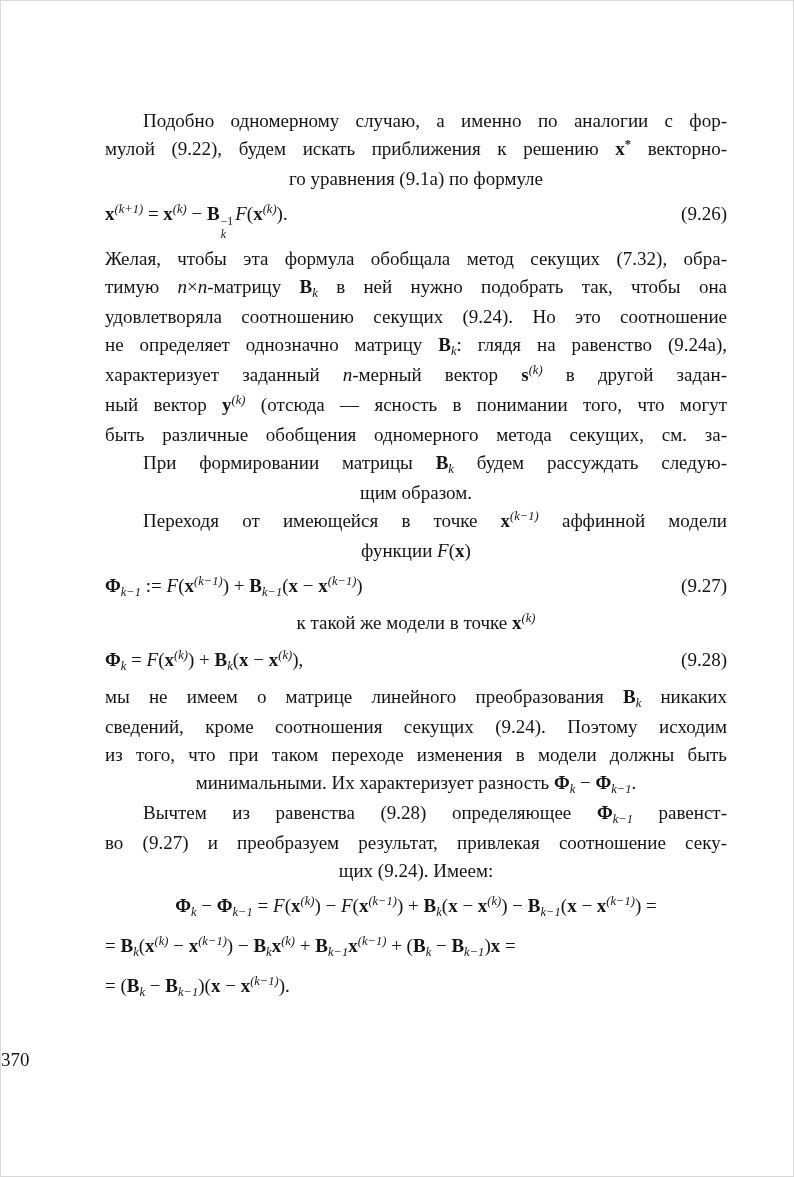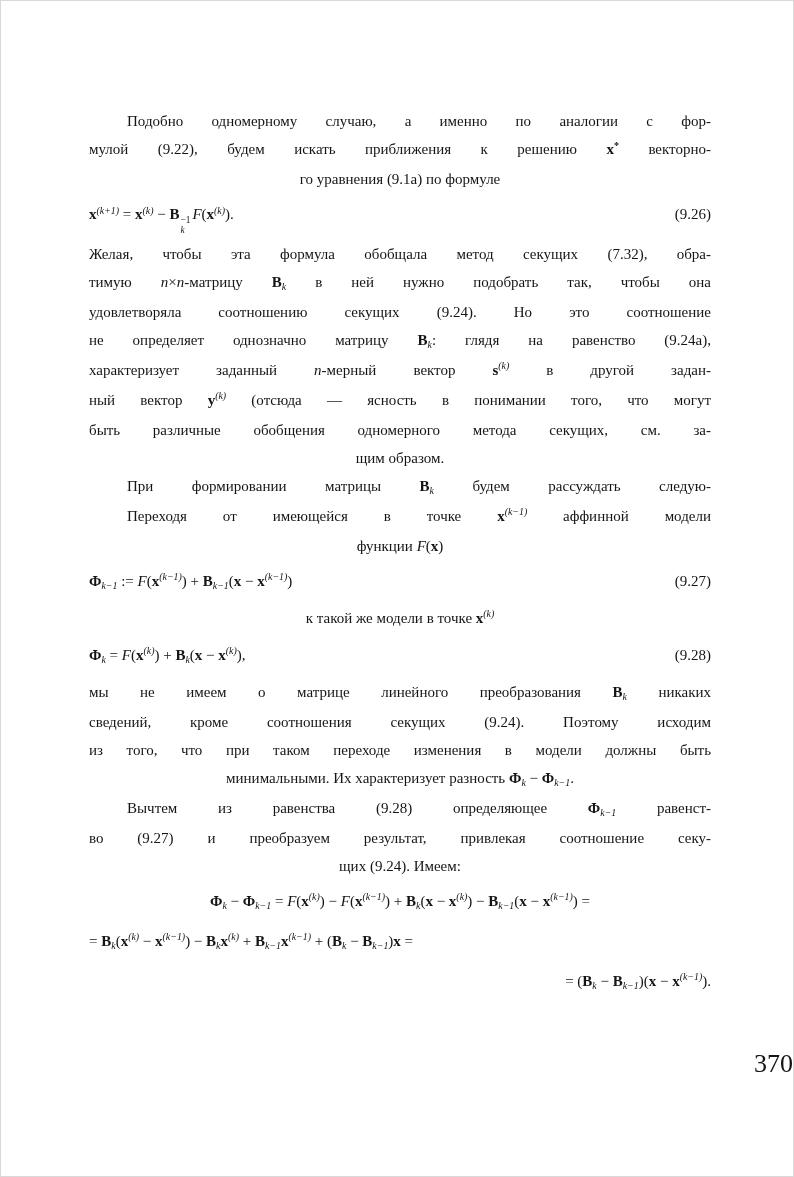--- a/index.html
+++ b/index.html
@@ -12,49 +12,49 @@
   .page {
     position: relative;
     width: 794px; height: 1177px;
     background: #ffffff;
     border: 1px solid #d9d9d9;
     color: #151515;
     overflow: hidden;
   }
   .text-block {
     position: absolute;
-    left: 88px; top: 106px; width: 622px;
-    font-size: 15px;
+    left: 104px; top: 106px; width: 622px;
+    font-size: 19px;
     line-height: 28px;
   }
   .line { position: relative; }
   .justify { text-align: justify; text-align-last: justify; }
   .left    { text-align: center; }
   .center  { text-align: left; }
-  .right   { text-align: right; }
+  .right   { }
   .indent  { text-indent: 38px; }
   .equation {
     line-height: 34px;
     margin: 4px 0;
     white-space: nowrap;
   }
   .eq-num { position: absolute; right: 0; top: 0; font-weight: normal; font-style: normal; }
   .st-b   { font-weight: bold; }
   .st-i   { font-style: italic; }
   .st-sup { font-size: 0.66em; position: relative; top: -0.55em; }
   .st-sub { font-size: 0.66em; position: relative; top: 0.3em; }
   .stack {
     display: inline-flex; flex-direction: column; align-items: flex-start;
     font-size: 0.62em; line-height: 1.05; vertical-align: -0.45em;
     margin: 0 2px 0 1px; font-style: italic;
   }
   .stack-top { font-style: normal; }
   .page-number {
     position: absolute; left: 0; right: 0; top: 1048px;
-    text-align: right; font-size: 26px; color: #151515;
+    text-align: left; font-size: 19px; color: #151515;
   }
 </style>
 </head>
 <body>
 
 <div class="page">
   <main class="text-block" id="content">
       <div class="line justify indent"><span>Подобно одномерному случаю, а именно по аналогии с фор-</span></div>
       <div class="line justify"><span>мулой (9.22), будем искать приближения к решению </span><span class="st-b">x</span><span class="st-sup st-b">*</span><span> векторно-</span></div>
       <div class="line left"><span>го уравнения (9.1а) по формуле</span></div>
@@ -62,22 +62,22 @@
           <span class="stack-top">−1</span>
           <span class="stack-bot">k</span>
         </span><span class="st-i">F</span><span>(</span><span class="st-b">x</span><span class="st-sup st-i">(k)</span><span>).</span><span class="eq-num">(9.26)</span></div>
       <div class="line justify"><span>Желая, чтобы эта формула обобщала метод секущих (7.32), обра-</span></div>
       <div class="line justify"><span>тимую </span><span class="st-i">n</span><span>×</span><span class="st-i">n</span><span>-матрицу </span><span class="st-b">B</span><span class="st-sub st-i">k</span><span> в ней нужно подобрать так, чтобы она</span></div>
       <div class="line justify"><span>удовлетворяла соотношению секущих (9.24). Но это соотношение</span></div>
       <div class="line justify"><span>не определяет однозначно матрицу </span><span class="st-b">B</span><span class="st-sub st-i">k</span><span>: глядя на равенство (9.24а),</span></div>
       <div class="line justify"><span>характеризует заданный </span><span class="st-i">n</span><span>-мерный вектор </span><span class="st-b">s</span><span class="st-sup st-i">(k)</span><span> в другой задан-</span></div>
       <div class="line justify"><span>ный вектор </span><span class="st-b">y</span><span class="st-sup st-i">(k)</span><span> (отсюда — ясность в понимании того, что могут</span></div>
       <div class="line justify"><span>быть различные обобщения одномерного метода секущих, см. за-</span></div>
+      <div class="line justify indent"><span>При формировании матрицы </span><span class="st-b">B</span><span class="st-sub st-i">k</span><span> будем рассуждать следую-</span></div>
       <div class="line left"><span>щим образом.</span></div>
-      <div class="line justify indent"><span>При формировании матрицы </span><span class="st-b">B</span><span class="st-sub st-i">k</span><span> будем рассуждать следую-</span></div>
       <div class="line justify indent"><span>Переходя от имеющейся в точке </span><span class="st-b">x</span><span class="st-sup st-i">(k−1)</span><span> аффинной модели</span></div>
       <div class="line left"><span>функции </span><span class="st-i">F</span><span>(</span><span class="st-b">x</span><span>)</span></div>
       <div class="line equation center"><span class="st-b">Φ</span><span class="st-sub st-i">k−1</span><span> := </span><span class="st-i">F</span><span>(</span><span class="st-b">x</span><span class="st-sup st-i">(k−1)</span><span>) + </span><span class="st-b">B</span><span class="st-sub st-i">k−1</span><span>(</span><span class="st-b">x</span><span> − </span><span class="st-b">x</span><span class="st-sup st-i">(k−1)</span><span>)</span><span class="eq-num">(9.27)</span></div>
       <div class="line left"><span>к такой же модели в точке </span><span class="st-b">x</span><span class="st-sup st-i">(k)</span></div>
       <div class="line equation center"><span class="st-b">Φ</span><span class="st-sub st-i">k</span><span> = </span><span class="st-i">F</span><span>(</span><span class="st-b">x</span><span class="st-sup st-i">(k)</span><span>) + </span><span class="st-b">B</span><span class="st-sub st-i">k</span><span>(</span><span class="st-b">x</span><span> − </span><span class="st-b">x</span><span class="st-sup st-i">(k)</span><span>),</span><span class="eq-num">(9.28)</span></div>
       <div class="line justify"><span>мы не имеем о матрице линейного преобразования </span><span class="st-b">B</span><span class="st-sub st-i">k</span><span> никаких</span></div>
       <div class="line justify"><span>сведений, кроме соотношения секущих (9.24). Поэтому исходим</span></div>
       <div class="line justify"><span>из того, что при таком переходе изменения в модели должны быть</span></div>
       <div class="line left"><span>минимальными. Их характеризует разность </span><span class="st-b">Φ</span><span class="st-sub st-i">k</span><span> − </span><span class="st-b">Φ</span><span class="st-sub st-i">k−1</span><span>.</span></div>
       <div class="line justify indent"><span>Вычтем из равенства (9.28) определяющее </span><span class="st-b">Φ</span><span class="st-sub st-i">k−1</span><span> равенст-</span></div>

